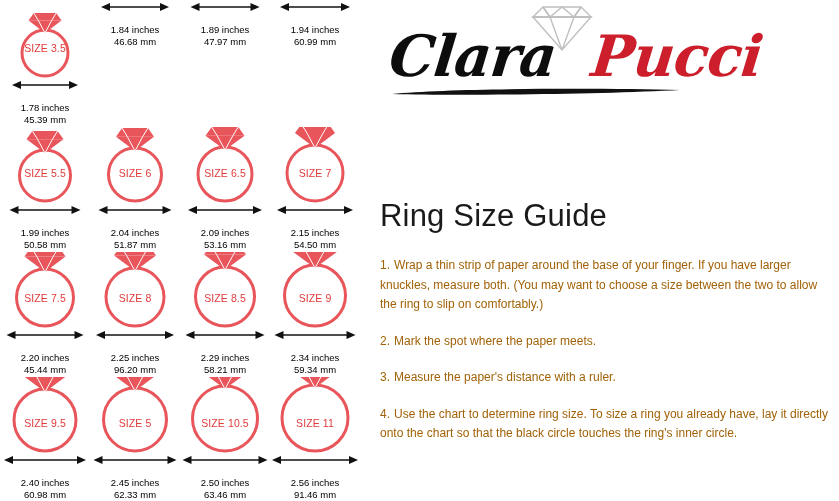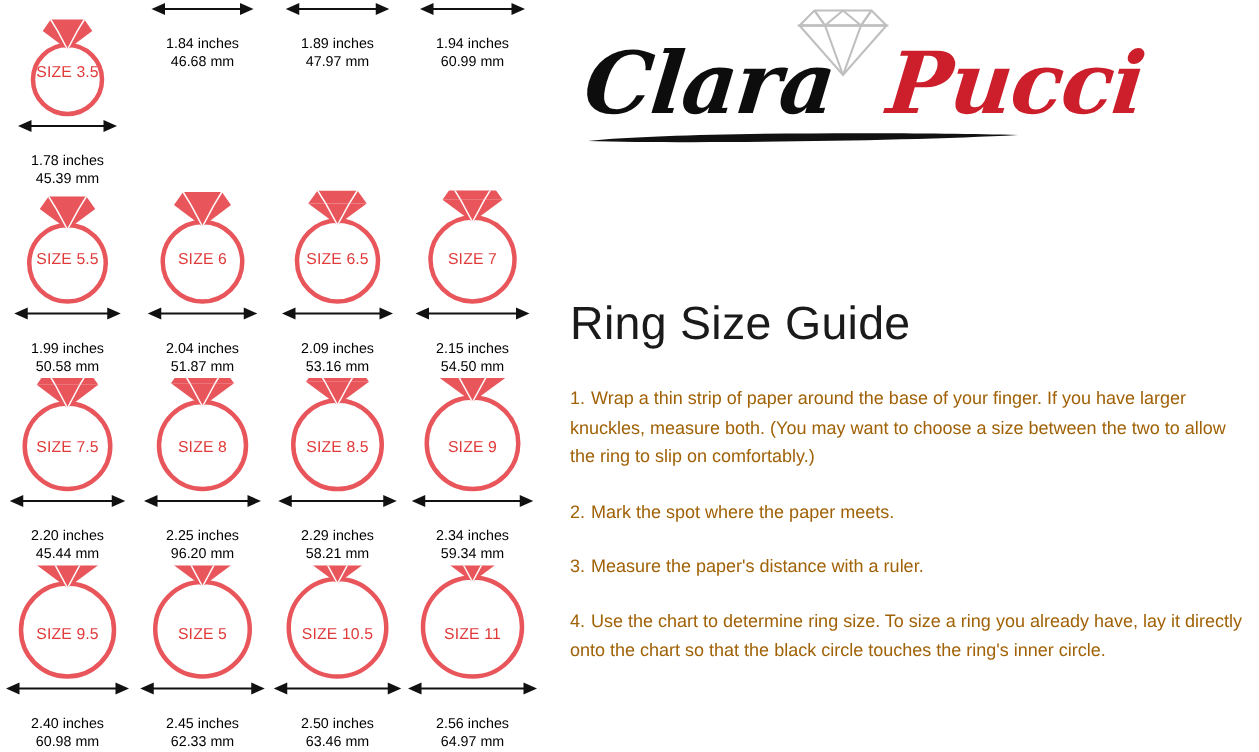--- a/index.html
+++ b/index.html
@@ -531,21 +531,21 @@
             </svg>
             <div class="size-label">SIZE 11</div>
           </div>
           <div class="arrow-wrap"><svg width="90" height="12" viewBox="0 0 90 12">
               <line x1="8" y1="6" x2="82" y2="6" stroke="#111" stroke-width="1.4"></line>
               <polygon points="2,6 11,2 11,10" fill="#111"></polygon>
               <polygon points="88,6 79,2 79,10" fill="#111"></polygon>
             </svg></div>
           <div class="measure">
             <div>2.56 inches</div>
-            <div>64.97 mm</div>
+            <div>91.46 mm</div>
           </div>
         </div>
       </div>
     </div>
 
   <div class="right">
 
     <div class="logo">
       <span class="diamond-icon">
         <svg width="86" height="52" viewBox="0 0 86 52">

